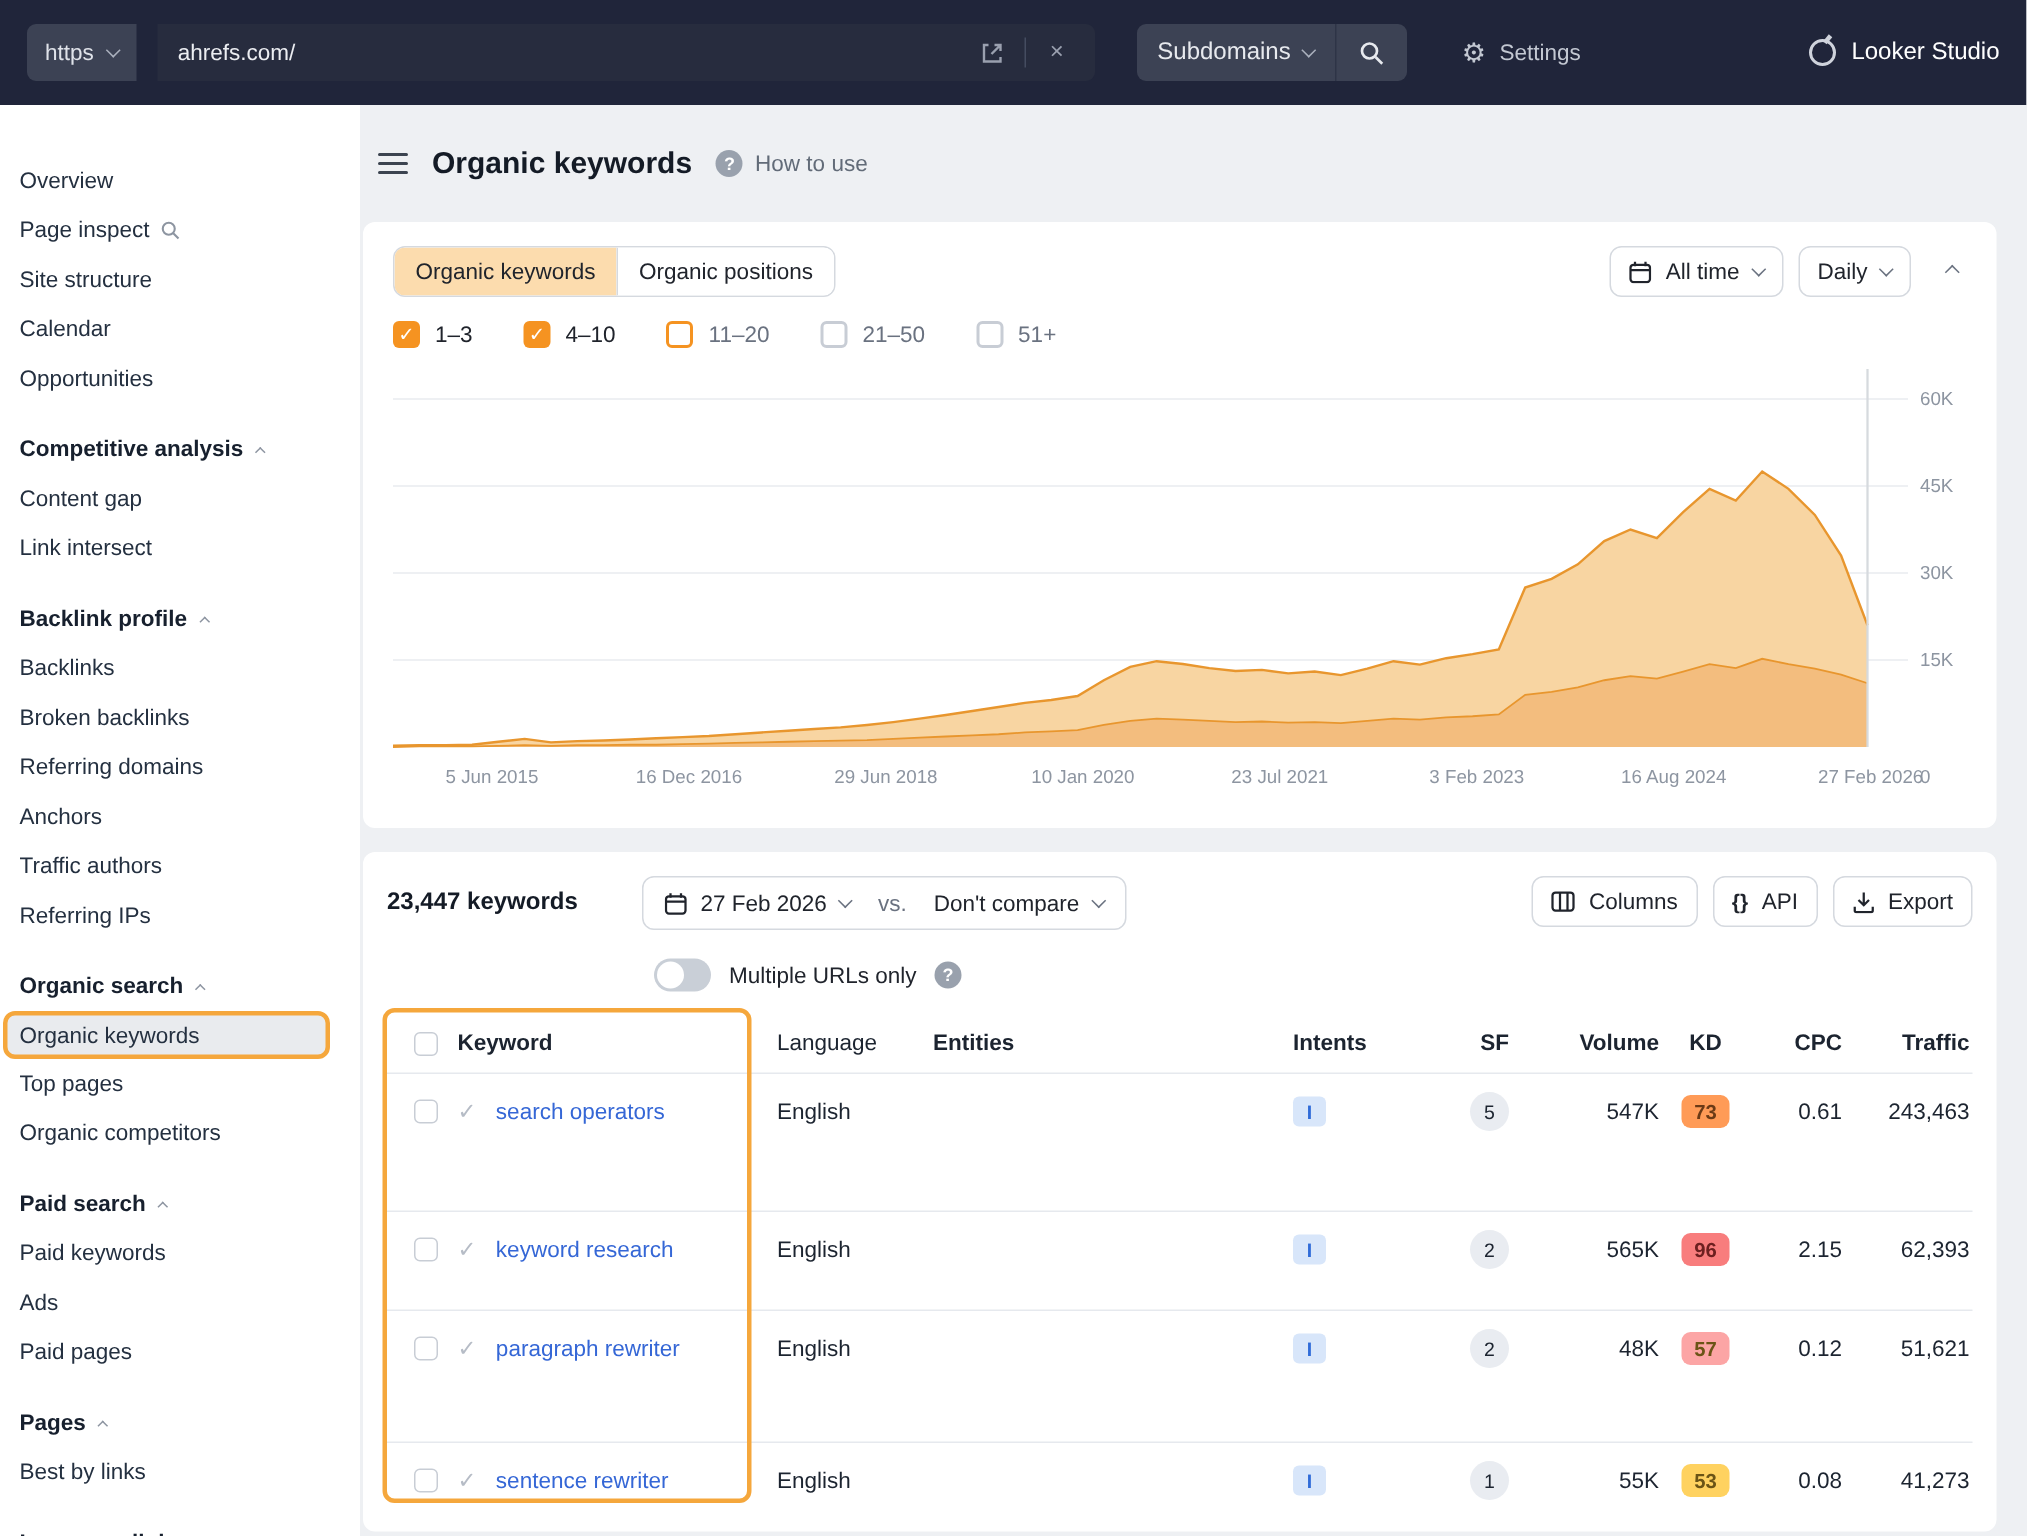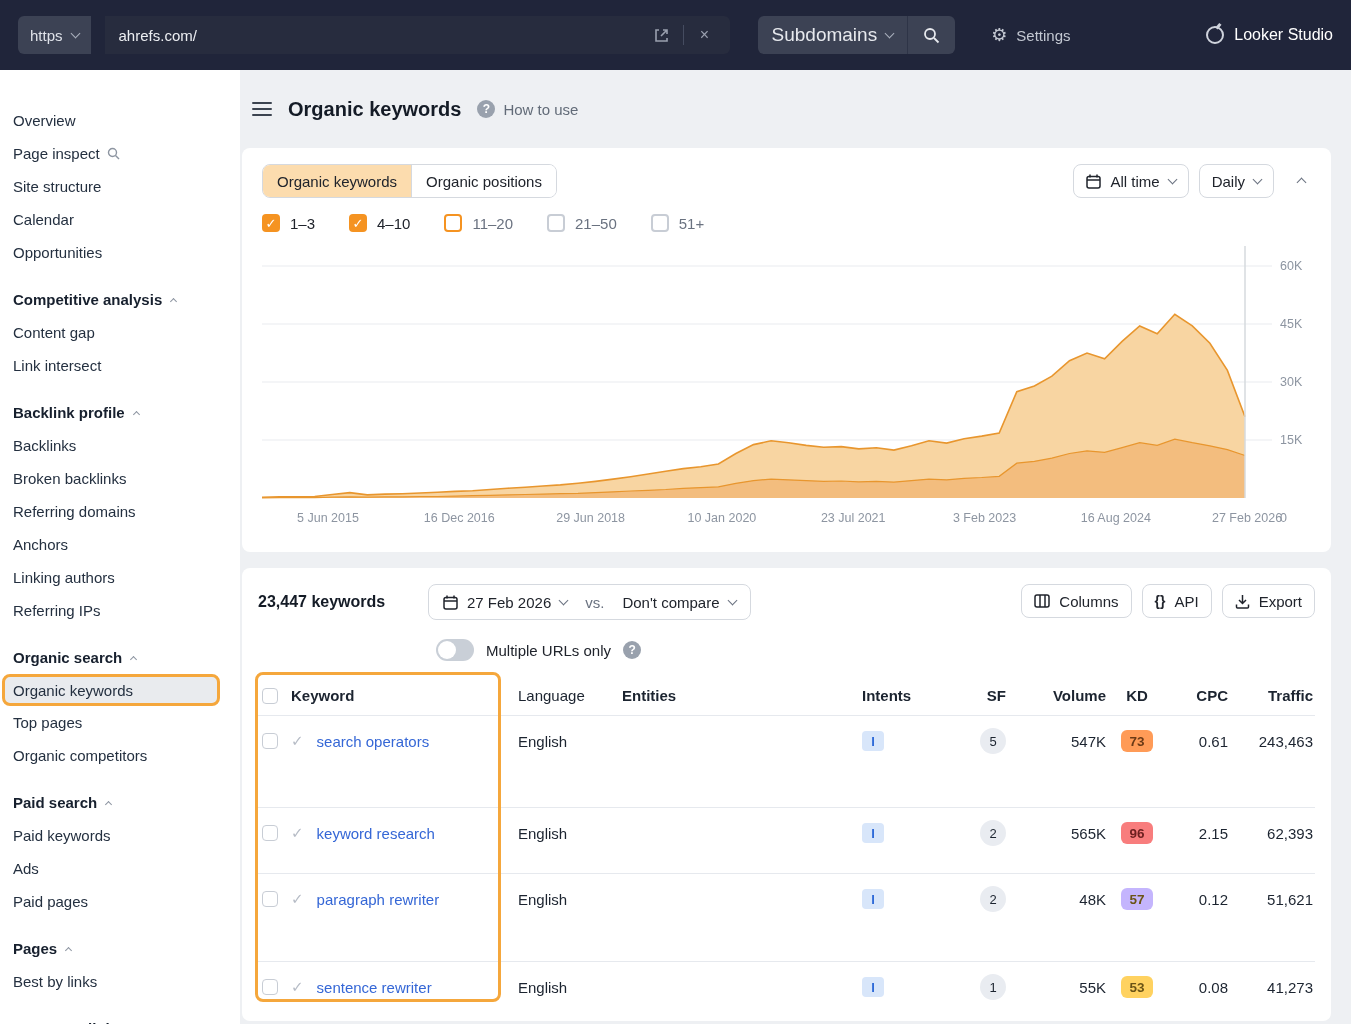--- a/index.html
+++ b/index.html
@@ -15,21 +15,21 @@
   .proto { height:38px; background:#3c4254; border-radius:6px 0 0 6px; padding:0 12px;
     display:flex; gap:9px; align-items:center; font-size:15px; color:#dfe2e9; cursor:pointer; }
   .urlwrap { height:38px; background:#272c3e; border-radius:0 6px 6px 0; width:625px;
     display:flex; align-items:center; padding:0 12px 0 14px; font-size:15px; color:#eceef2; }
   .url-text { flex:1; }
   .tb-icon { color:#9aa0af; display:flex; align-items:center; justify-content:center;
     width:26px; height:26px; cursor:pointer; font-size:16px; }
   .tb-div { width:1px; height:20px; background:#454c60; margin:0 8px; }
   .modegrp { margin-left:14px; background:#3c4254; border-radius:6px; display:flex;
     height:38px; align-items:center; }
-  .modebtn { padding:0 14px; display:flex; gap:9px; align-items:center; font-size:19px; cursor:pointer; }
+  .modebtn { padding:0 14px; display:flex; gap:9px; align-items:center; font-size:16px; cursor:pointer; }
   .searchbtn { width:48px; height:38px; display:flex; align-items:center; justify-content:center;
     border-left:1px solid #2e3447; cursor:pointer; }
   .settings { margin-left:22px; display:flex; gap:9px; color:#c3c8d2; font-size:15px;
     align-items:center; cursor:pointer; }
   .gearglyph { font-size:18px; line-height:1; }
   .spacer { flex:1; }
   .brand { display:flex; gap:10px; align-items:center; color:#fff; font-size:16px; }
   .looker-logo { width:18px; height:18px; border:2.5px solid #cfd3dc; border-radius:50%; position:relative; }
   .looker-logo::after { content:""; position:absolute; top:-5px; left:9px; width:2.5px; height:6px;
     background:#cfd3dc; transform:rotate(40deg); }
@@ -95,21 +95,21 @@
   .knob { position:absolute; left:2px; top:2px; width:18px; height:18px; border-radius:50%; background:#fff; }
 
   .table { margin-top:12px; --cols:240px 104px 240px 92px 74px 100px 58px 64px 85px; }
   .thead { display:grid; grid-template-columns:var(--cols); height:40px; align-items:center;
     border-bottom:1px solid #e6e9ee; font-weight:700; font-size:14.5px; color:#1c2430; }
   .trow { display:grid; grid-template-columns:var(--cols); border-bottom:1px solid #e6e9ee;
     padding-top:12px; align-items:start; }
   .cell { display:flex; align-items:center; height:26px; padding-left:20px; font-size:15px; }
   .cell.r { justify-content:flex-end; padding-left:0; padding-right:2px; }
   .cell.c { justify-content:center; padding-left:0; }
-  .cell.kwcell { padding-left:4px; gap:13px; }
+  .cell.kwcell { padding-left:18px; gap:13px; }
   .cb { width:16px; height:16px; border:1.5px solid #c8cdd5; border-radius:4px; background:#fff;
     flex:none; cursor:pointer; }
   .rowcheck { color:#b6bcc6; font-size:15px; }
   .kw { color:#3567d6; cursor:pointer; }
   .ibadge { width:22px; height:20px; border-radius:4px; background:#d8e6fa; color:#2f6bd8;
     font-weight:700; font-size:13px; display:flex; align-items:center; justify-content:center; }
   .sfc { width:26px; height:26px; border-radius:50%; background:#e9ecf1; color:#1c2430;
     font-size:13px; display:flex; align-items:center; justify-content:center; }
   .kdbadge { min-width:32px; height:22px; padding:0 6px; border-radius:6px; display:flex;
     align-items:center; justify-content:center; font-size:13.5px; font-weight:700; }
@@ -209,21 +209,21 @@
       <div class="sb-item">
         <span>Broken backlinks</span>
       </div>
       <div class="sb-item">
         <span>Referring domains</span>
       </div>
       <div class="sb-item">
         <span>Anchors</span>
       </div>
       <div class="sb-item">
-        <span>Linking authors</span>
+        <span>Traffic authors</span>
       </div>
       <div class="sb-item">
         <span>Referring IPs</span>
       </div>
     </div>
     <div class="sb-section">
       <div class="sb-header">
         <span>Organic search</span>
         <i class="chev up sm"></i>
       </div>
@@ -507,21 +507,21 @@
           <div class="cell">
             <span class="ibadge">I</span>
           </div>
           <div class="cell r">
             <span class="sfc">2</span>
           </div>
           <div class="cell r">
             <span>48K</span>
           </div>
           <div class="cell c">
-            <span class="kdbadge" style="background:#c4b5fd;color:#6b5416">57</span>
+            <span class="kdbadge" style="background:#fca5a5;color:#6b5416">57</span>
           </div>
           <div class="cell r">
             <span>0.12</span>
           </div>
           <div class="cell r">
             <span>51,621</span>
           </div>
         </div>
         <div class="trow" style="height:100px">
           <div class="cell kwcell">

